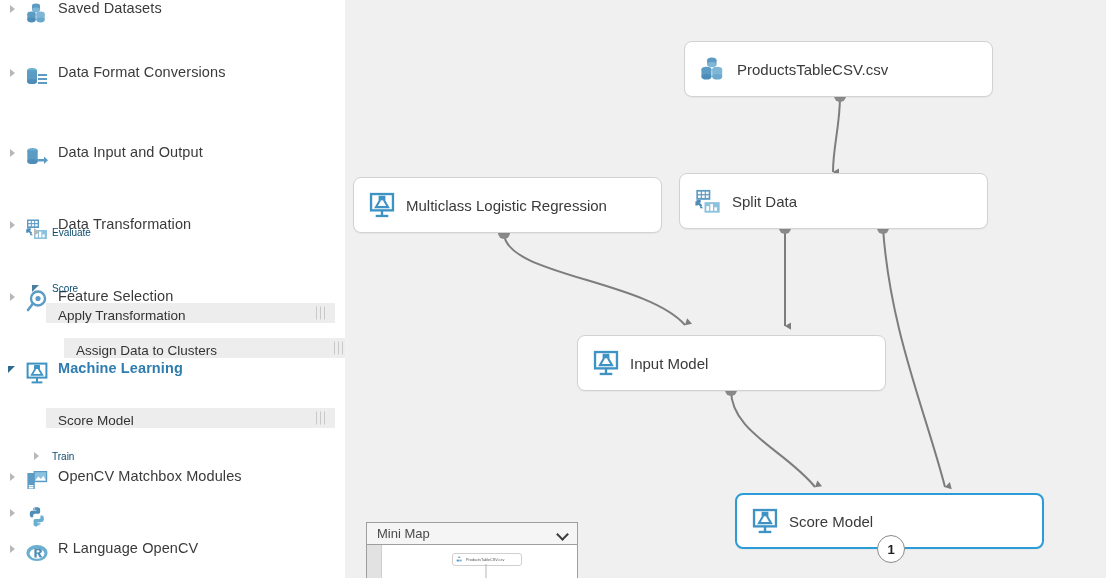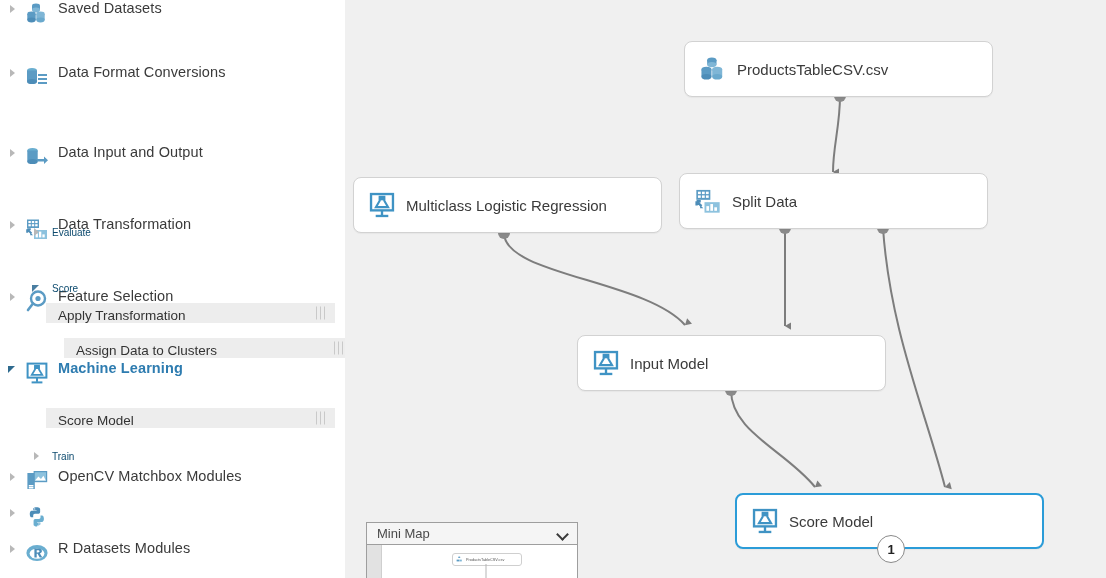--- a/index.html
+++ b/index.html
@@ -280,21 +280,21 @@
 
     <div class="tree-row" style="position:absolute;top:540px;left:0;width:345px">
       <span class="twisty collapsed"></span>
       <span class="cat-icon">
         <svg width="24" height="24" viewBox="0 0 24 24">
           <ellipse cx="12" cy="12" rx="10.6" ry="8" fill="#6aaed0"></ellipse>
           <ellipse cx="12" cy="12.6" rx="7.4" ry="5.2" fill="#ffffff"></ellipse>
           <path d="M9.4 7.4h4.1c2.2 0 3.4 1 3.4 2.6 0 1.3-.8 2.1-2 2.4l2.5 4.2h-2.7l-2.1-3.8h-.9v3.8H9.4z M11.7 9.2v2.2h1.4c.9 0 1.4-.4 1.4-1.1s-.5-1.1-1.4-1.1z" fill="#4d8db8"></path>
         </svg>
       </span>
-      <span class="cat-label">R Datasets Modules</span>
+      <span class="cat-label">R Language OpenCV</span>
     </div>
   </div>
 
   <div id="canvas">
 
     <svg id="edges">
       <defs>
         <marker id="arr" markerWidth="9" markerHeight="9" refX="4.2" refY="7.4" orient="auto" markerUnits="userSpaceOnUse">
           <path d="M0.6 1.4 L8 1.4 L4.3 7.6 z" fill="#7d7d7d"></path>
         </marker>

